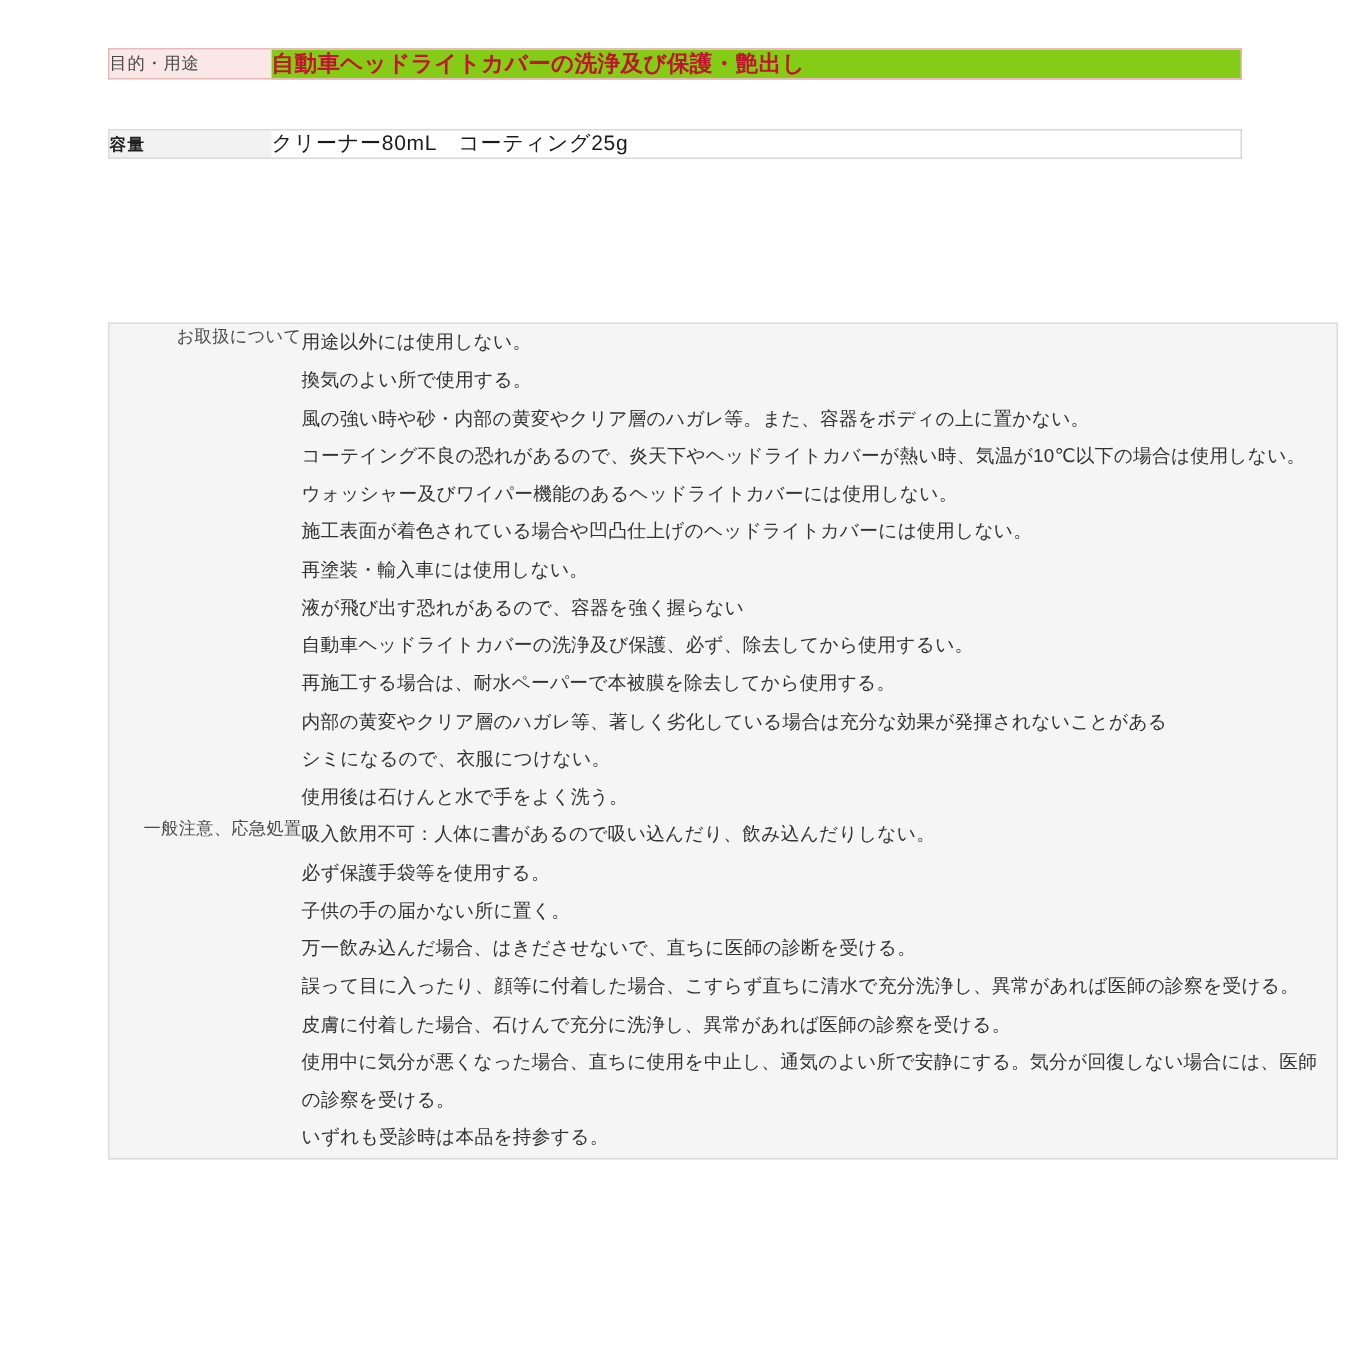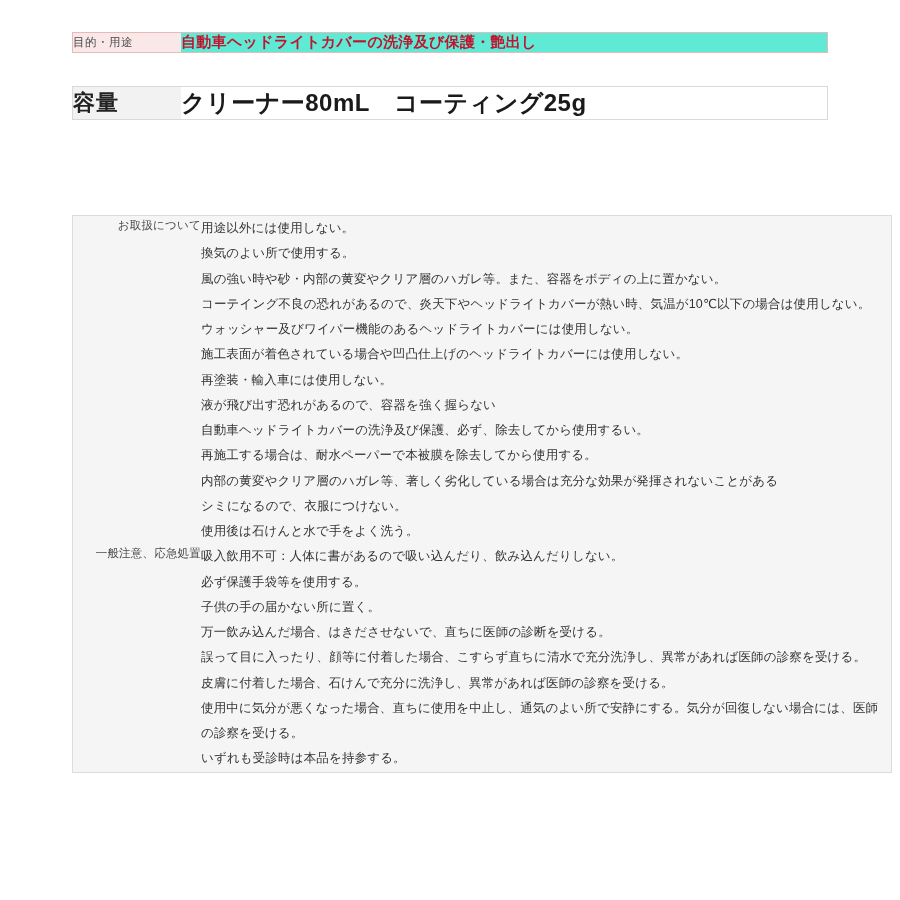--- a/index.html
+++ b/index.html
@@ -40,21 +40,21 @@
   .purpose-label {
     width: 108px;
     background: #fae7e7;
     font-size: 11.5px;
     color: #4a4a4a;
     padding: 11px 0 11px 12px;
     letter-spacing: 0.5px;
     white-space: nowrap;
   }
   .purpose-value {
-    background: #5eead4;
+    background: #84cc16;
     font-size: 15px;
     font-weight: bold;
     color: #c0152f;
     padding: 10px 0 10px 20px;
     letter-spacing: 0.3px;
   }
 
   
   .spec-table {
     position: absolute;
@@ -68,30 +68,30 @@
   .spec-table td {
     padding: 0;
     vertical-align: middle;
     border-bottom: 1px solid #e3e3e3;
   }
   .spec-table tr:last-child td { border-bottom: none; }
 
   .spec-label {
     width: 108px;
     background: #f2f2f2;
-    font-size: 22px;
+    font-size: 11px;
     font-weight: bold;
     color: #222222;
     padding: 9px 0 9px 12px;
     white-space: nowrap;
     letter-spacing: 1px;
   }
   .spec-value-big {
-    font-size: 24px;
-    font-weight: bold;
+    font-size: 14px;
+    font-weight: normal;
     color: #1a1a1a;
     padding: 8px 0 8px 20px;
     letter-spacing: 0.5px;
   }
   .spec-value-small {
     font-size: 11.5px;
     color: #3a3a3a;
     padding: 8px 14px 9px 20px;
     line-height: 1.95;
     letter-spacing: 0.2px;

